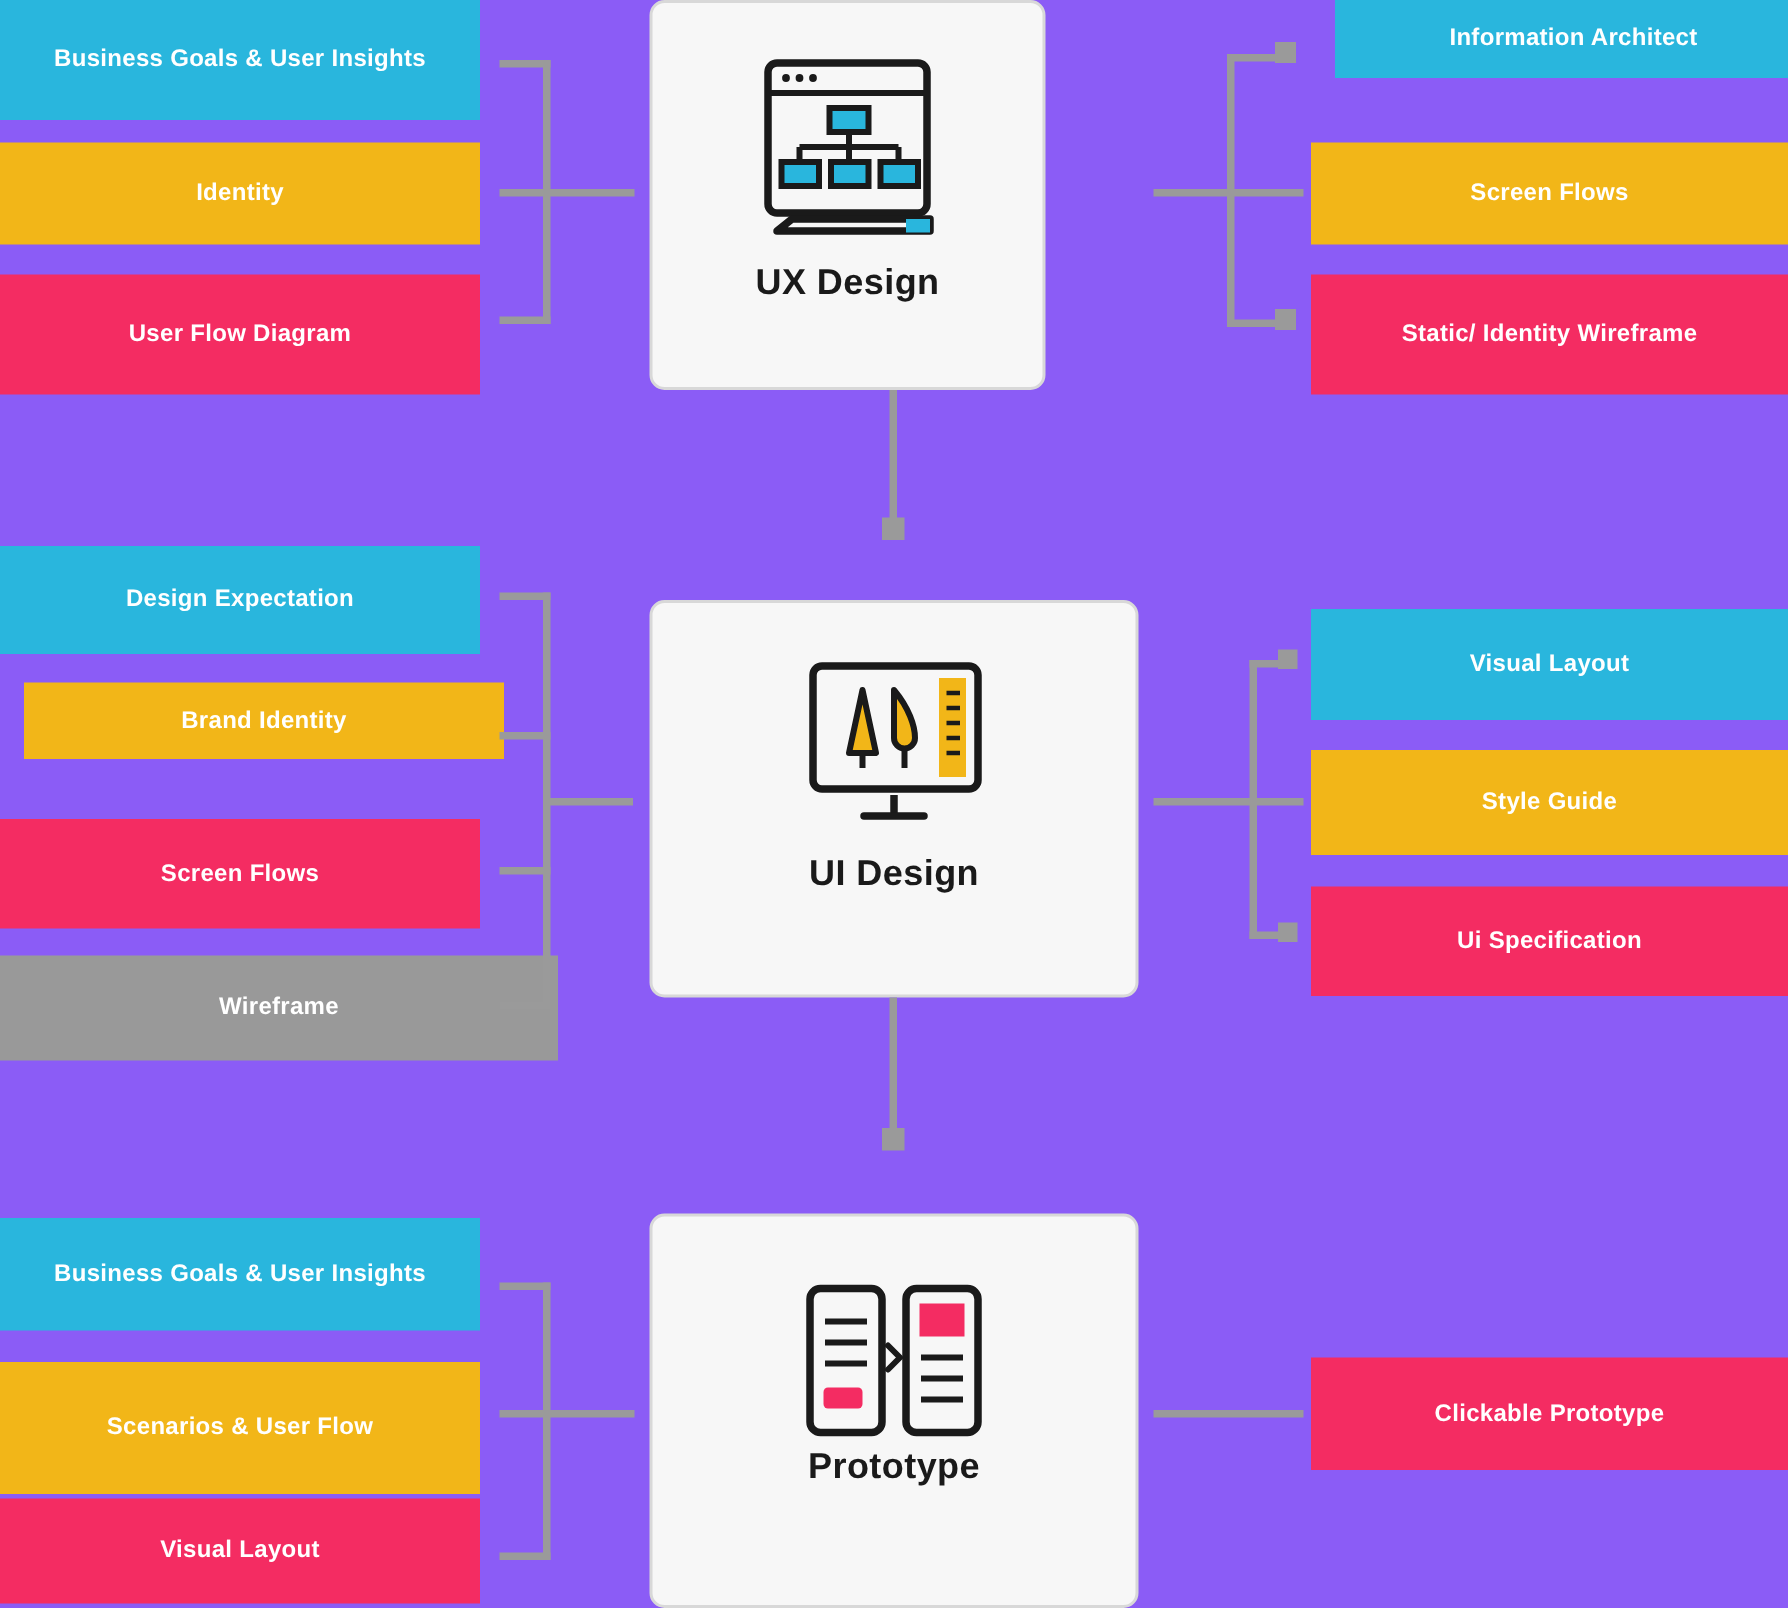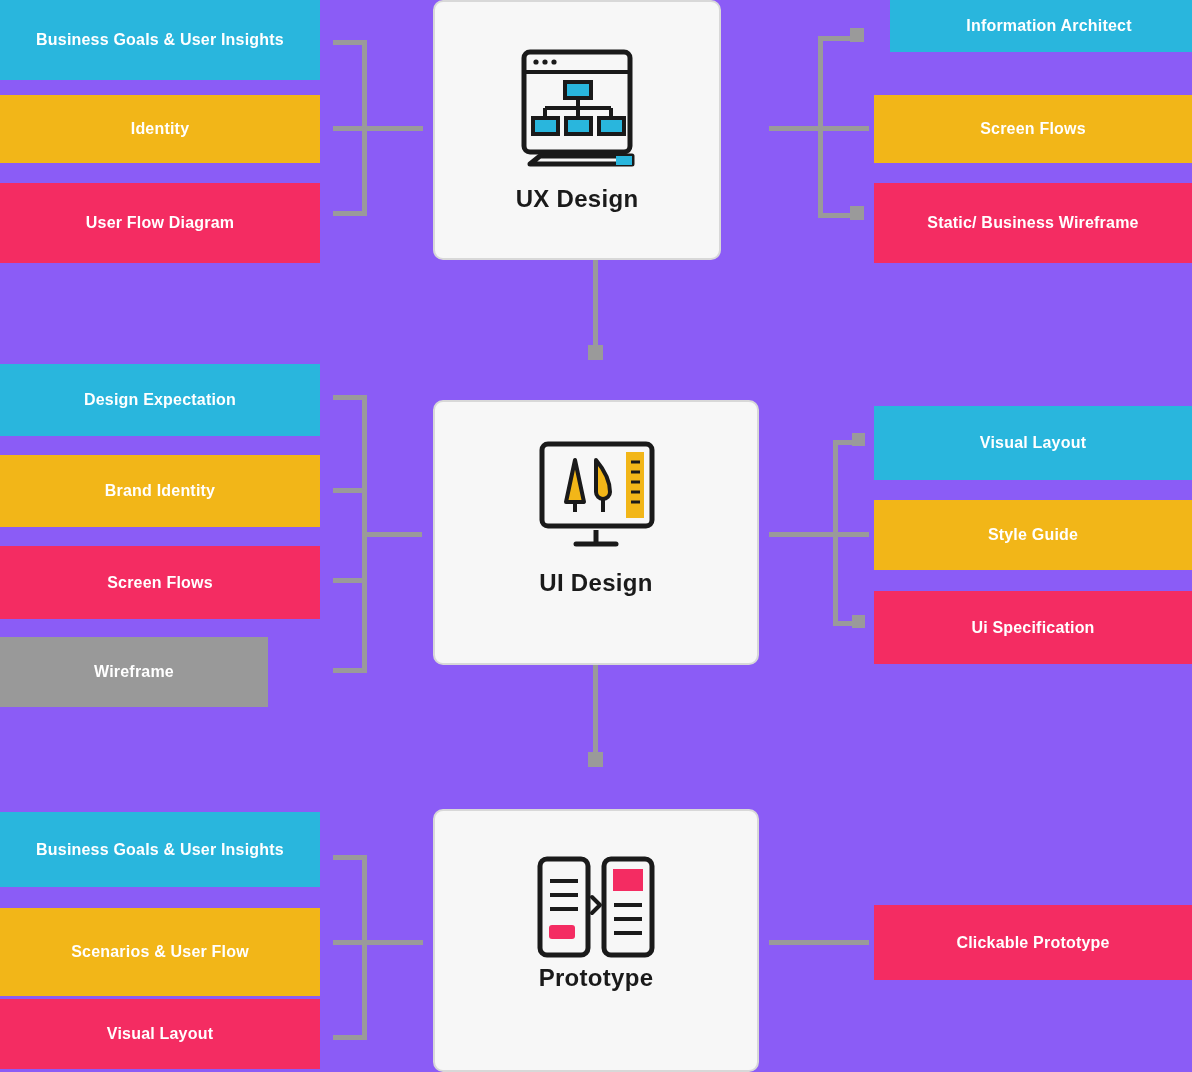--- a/index.html
+++ b/index.html
@@ -61,21 +61,21 @@
     </div>
   <div class="pill pink" style="left:0;top:183px;width:320px;height:80px;">
       <span>User Flow Diagram</span>
     </div>
 
   <div class="conn" style="left:333px;top:40px;width:34px;height:5px;"></div>
   <div class="conn" style="left:333px;top:211px;width:34px;height:5px;"></div>
   <div class="conn" style="left:362px;top:40px;width:5px;height:176px;"></div>
   <div class="conn" style="left:333px;top:126px;width:90px;height:5px;"></div>
 
-  <div class="card" style="left:433px;top:0;width:288px;height:260px;padding-top:44px;">
+  <div class="card" style="left:433px;top:0;width:264px;height:260px;padding-top:34px;">
     <div class="glyph">
       <svg width="130" height="125" viewBox="0 0 130 125">
         <rect x="12" y="6" width="106" height="100" rx="6" fill="none" stroke="#1a1a1a" stroke-width="5"></rect>
         <line x1="12" y1="26" x2="118" y2="26" stroke="#1a1a1a" stroke-width="4"></line>
         <circle cx="24" cy="16" r="2.6" fill="#1a1a1a"></circle>
           <circle cx="33" cy="16" r="2.6" fill="#1a1a1a"></circle>
           <circle cx="42" cy="16" r="2.6" fill="#1a1a1a"></circle>
         <rect x="53" y="36" width="26" height="16" fill="#29b6dd" stroke="#1a1a1a" stroke-width="4"></rect>
         <line x1="66" y1="52" x2="66" y2="62" stroke="#1a1a1a" stroke-width="4"></line>
         <line x1="33" y1="62" x2="99" y2="62" stroke="#1a1a1a" stroke-width="4"></line>
@@ -99,36 +99,36 @@
   <div class="sq" style="left:850px;top:28px;width:14px;height:14px;"></div>
   <div class="sq" style="left:850px;top:206px;width:14px;height:14px;"></div>
 
   <div class="pill blue" style="left:890px;top:0;width:318px;height:52px;">
       <span>Information Architect</span>
     </div>
   <div class="pill yellow" style="left:874px;top:95px;width:318px;height:68px;">
       <span>Screen Flows</span>
     </div>
   <div class="pill pink" style="left:874px;top:183px;width:318px;height:80px;">
-      <span>Static/ Business Wireframe</span>
+      <span>Static/ Identity Wireframe</span>
     </div>
 
   <div class="conn" style="left:593px;top:260px;width:5px;height:90px;"></div>
   <div class="sq" style="left:588px;top:345px;width:15px;height:15px;"></div>
 
   <div class="pill blue" style="left:0;top:364px;width:320px;height:72px;">
       <span>Design Expectation</span>
     </div>
-  <div class="pill yellow" style="left:0;top:455px;width:320px;height:72px;">
+  <div class="pill yellow" style="left:16px;top:455px;width:320px;height:51px;">
       <span>Brand Identity</span>
     </div>
   <div class="pill pink" style="left:0;top:546px;width:320px;height:73px;">
       <span>Screen Flows</span>
     </div>
-  <div class="pill gray" style="left:0;top:637px;width:268px;height:70px;">
+  <div class="pill gray" style="left:0;top:637px;width:372px;height:70px;">
       <span>Wireframe</span>
     </div>
 
   <div class="conn" style="left:333px;top:395px;width:34px;height:5px;"></div>
   <div class="conn" style="left:333px;top:488px;width:34px;height:5px;"></div>
   <div class="conn" style="left:333px;top:578px;width:34px;height:5px;"></div>
   <div class="conn" style="left:333px;top:668px;width:34px;height:5px;"></div>
   <div class="conn" style="left:362px;top:395px;width:5px;height:278px;"></div>
   <div class="conn" style="left:362px;top:532px;width:60px;height:5px;"></div>
 

